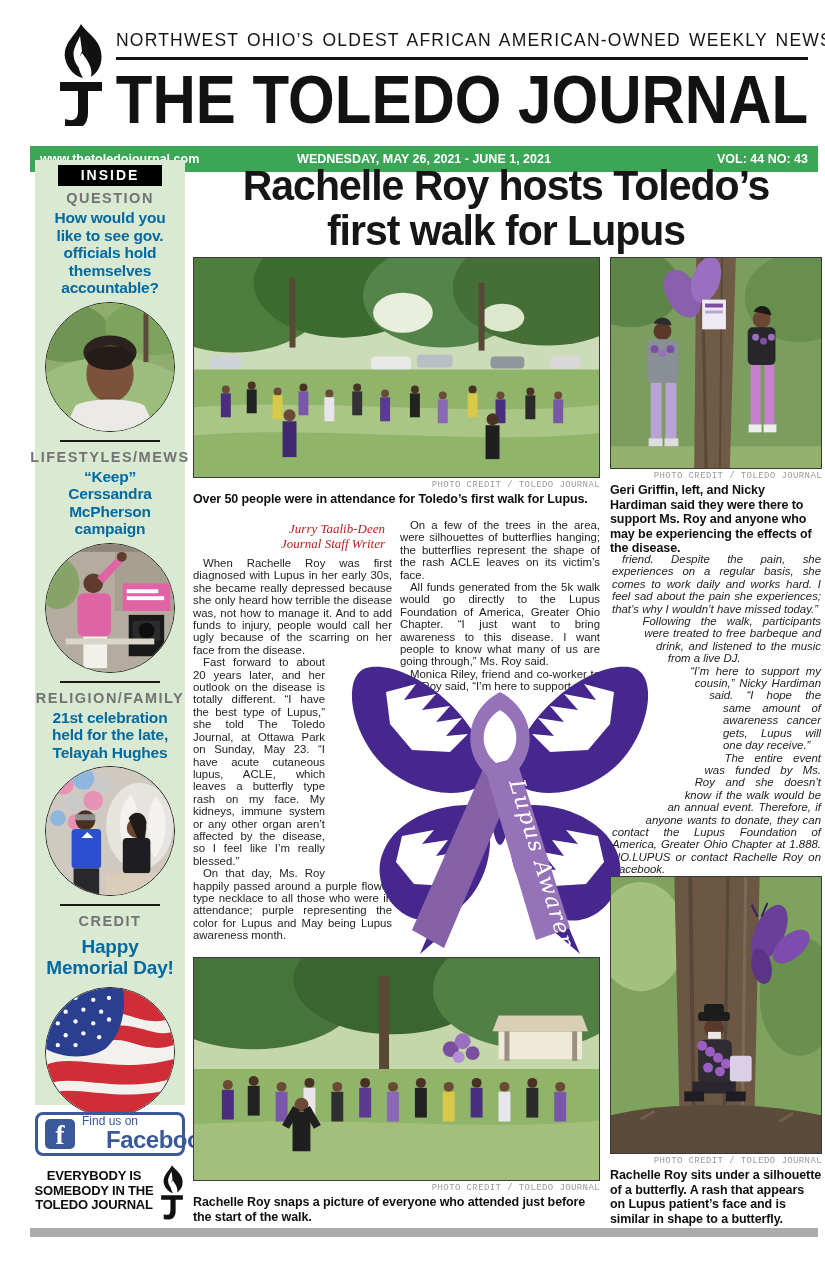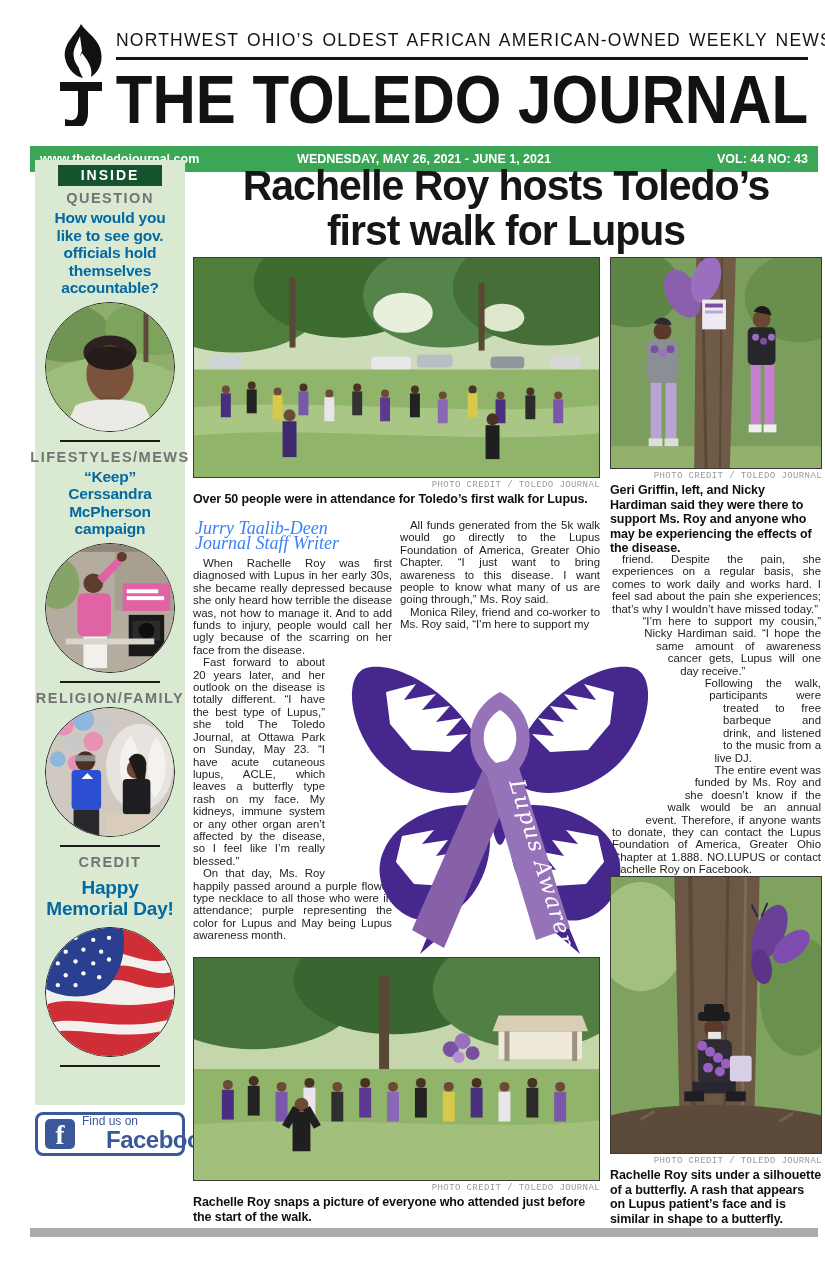--- a/index.html
+++ b/index.html
@@ -97,27 +97,27 @@
   .fig-tl .ph { width:407px; height:221px; }
   .fig-tr { left:610px; top:257px; width:212px; }
   .fig-tr .ph { width:212px; height:212px; }
   .fig-bl { left:193px; top:957px; width:407px; }
   .fig-bl .ph { width:407px; height:224px; }
   .fig-br { left:610px; top:876px; width:212px; }
   .fig-br .ph { width:212px; height:278px; }
   .byline {
     position:absolute; left:195px; top:521px; width:190px;
     font-family:"Liberation Serif", serif; font-style:italic;
-    font-size:18px; line-height:15px; color:#3b82f6;
+    font-size:13px; line-height:15px; color:#b91c1c;text-align:right;
   }
   .col { position:absolute; font-size:11.4px; line-height:12.4px; text-align:justify; color:#222; z-index:4; }
   .col p { text-indent:10px; margin:0; }
   .col1 { left:193px; top:557px; width:199px; height:400px; }
   .col2 { left:400px; top:519px; width:200px; height:440px; }
-  .col3 { left:612px; top:553px; width:209px; height:320px; }
+  .col3 { left:612px; top:553px; width:209px; height:320px;font-style:italic; }
   .sp { background:transparent; }
   .sp1 { float:right; width:64px; height:212px; margin-left:3px; }
   .sp3 {
     float:left; width:108px; height:210px; margin-right:3px;
     shape-outside:polygon(0 0,8% 0,58% 28%,100% 47%,100% 60%,62% 85%,12% 100%,0 100%);
   }
   .butterfly { position:absolute; left:350px; top:648px; width:300px; height:315px; z-index:5; }
   .ribbon-text {
     font-family:"DejaVu Serif", serif; font-style:italic;
     font-size:22px; letter-spacing:1.5px; fill:#ffffff;
@@ -136,21 +136,21 @@
   </svg>
   <div class="tagline">NORTHWEST OHIO’S OLDEST AFRICAN AMERICAN-OWNED WEEKLY NEWSPAPER</div>
   <div class="masthead">THE TOLEDO JOURNAL</div>
   <div class="greenbar" style="background:#3BA656;">
     <span class="gb-left">www.thetoledojournal.com</span>
     <span class="gb-mid">WEDNESDAY, MAY 26, 2021 - JUNE 1, 2021</span>
     <span class="gb-right">VOL: 44 NO: 43</span>
   </div>
 
   <aside class="sidebar" style="background:#D9E9D2;">
-    <div class="inside-box" style="background:#14532d;">INSIDE</div>
+    <div class="inside-box" style="background:#000000;">INSIDE</div>
 
     <div class="sb-section">
       <div class="sb-label">QUESTION</div>
       <div class="sb-title">How would you like to see gov. officials hold themselves accountable?</div>
       <div class="sb-photo">
         <svg viewBox="0 0 130 130" preserveAspectRatio="none">
           <rect width="130" height="130" fill="#8fae6d"></rect>
           <ellipse cx="20" cy="30" rx="45" ry="30" fill="#6f9454"></ellipse>
           <ellipse cx="110" cy="25" rx="50" ry="28" fill="#7da45c"></ellipse>
           <ellipse cx="65" cy="95" rx="80" ry="40" fill="#9dbd7d"></ellipse>
@@ -188,20 +188,21 @@
           <rect x="38" y="94" width="24" height="32" fill="#f2f0ea"></rect>
           <rect x="20" y="96" width="90" height="6" fill="#d9d5cb"></rect>
         </svg>
       </div>
     </div>
 
     <div class="sb-divider"></div>
 
     <div class="sb-section">
       <div class="sb-label">RELIGION/FAMILY</div>
+      <div class="sb-title">21st celebration held for the late, Telayah Hughes</div>
       <div class="sb-photo">
         <svg viewBox="0 0 130 130" preserveAspectRatio="none">
           <rect width="130" height="130" fill="#cfc9c2"></rect>
           <ellipse cx="95" cy="60" rx="34" ry="44" fill="#e7e4df"></ellipse>
           <path d="M86,28 C70,44 72,76 88,92 C96,78 98,44 86,28 Z" fill="#f4f2ee"></path>
           <path d="M112,30 C126,46 124,78 110,92 C102,78 100,44 112,30 Z" fill="#f4f2ee"></path>
           <circle cx="18" cy="18" r="10" fill="#e791b4"></circle>
           <circle cx="38" cy="12" r="11" fill="#8fb7dd"></circle>
           <circle cx="58" cy="18" r="9" fill="#c9c9c9"></circle>
           <circle cx="28" cy="36" r="9" fill="#c9c9c9"></circle>
@@ -259,20 +260,28 @@
 
     <div class="sb-divider"></div>
   </aside>
 
   <div class="fb-box">
     <div class="fb-f">f</div>
     <div class="fb-text">
       <span class="fb-line1">Find us on</span>
       <span class="fb-line2">Facebook</span>
     </div>
+  </div>
+  <div class="motto">
+    <div class="motto-text">EVERYBODY IS SOMEBODY IN THE TOLEDO JOURNAL</div>
+    <svg class="torch-small" viewBox="0 0 58 104">
+      <path fill="#111" d="M29,2 C23,14 11,21 13,36 C15,48 25,55 31,56 C26,47 24,40 30,31 C36,39 41,46 39,55 C48,49 52,38 48,26 C44,15 35,11 29,2 Z"></path>
+      <path fill="#fff" d="M28,14 C25,22 20,27 22,36 C23,42 27,46 29,47 C27,41 27,35 30,29 Z"></path>
+      <path fill="#111" d="M8,60 h42 v9 h-14 v22 c0,13 -9,19 -23,15 v-9 c9,3 13,0 13,-8 v-20 h-18 z"></path>
+    </svg>
   </div>
 
   <div class="graybar"></div>
 
   <h1 class="headline">
     <span>Rachelle Roy hosts Toledo’s</span><br>
     <span>first walk for Lupus</span>
   </h1>
 
   <figure class="fig-tl">
@@ -409,29 +418,30 @@
   </div>
 
   <div class="col col1">
     <p>When Rachelle Roy was first diagnosed with Lupus in her early 30s, she became really depressed because she only heard how terrible the disease was, not how to manage it. And to add funds to injury, people would call her ugly because of the scarring on her face from the disease.</p>
     <div class="sp sp1"></div>
     <p>Fast forward to about 20 years later, and her outlook on the disease is totally different. “I have the best type of Lupus,” she told The Toledo Journal, at Ottawa Park on Sunday, May 23. “I have acute cutaneous lupus, ACLE, which leaves a butterfly type rash on my face. My kidneys, immune system or any other organ aren’t affected by the disease, so I feel like I’m really blessed.”</p>
     <p>On that day, Ms. Roy happily passed around a purple flower type necklace to all those who were in attendance; purple representing the color for Lupus and May being Lupus awareness month.</p>
   </div>
 
   <div class="col col2">
+    <p>On a few of the trees in the area, were silhouettes of butterflies hanging; the butterflies represent the shape of the rash ACLE leaves on its victim’s face.</p>
     <p>All funds generated from the 5k walk would go directly to the Lupus Foundation of America, Greater Ohio Chapter. “I just want to bring awareness to this disease. I want people to know what many of us are going through,” Ms. Roy said.</p>
     <p>Monica Riley, friend and co-worker to Ms. Roy said, “I’m here to support my</p>
   </div>
 
   <div class="col col3">
     <p>friend. Despite the pain, she experiences on a regular basis, she comes to work daily and works hard. I feel sad about the pain she experiences; that’s why I wouldn’t have missed today.”</p>
     <div class="sp sp3"></div>
+    <p>Following the walk, participants were treated to free barbeque and drink, and listened to the music from a live DJ.</p>
     <p>“I’m here to support my cousin,” Nicky Hardiman said. “I hope the same amount of awareness cancer gets, Lupus will one day receive.”</p>
-    <p>Following the walk, participants were treated to free barbeque and drink, and listened to the music from a live DJ.</p>
     <p>The entire event was funded by Ms. Roy and she doesn’t know if the walk would be an annual event. Therefore, if anyone wants to donate, they can contact the Lupus Foundation of America, Greater Ohio Chapter at 1.888. NO.LUPUS or contact Rachelle Roy on Facebook.</p>
   </div>
 
   <svg class="butterfly" viewBox="0 0 300 315">
     <g fill="#45278E">
       <path d="M142,128 C126,58 52,10 16,20 C-8,28 0,82 30,114 C62,148 120,156 142,128 Z"></path>
       <path d="M140,160 C104,150 50,166 34,202 C18,236 48,278 84,272 C112,267 138,236 140,196 Z"></path>
       <path d="M86,268 L70,306 L100,280 Z"></path>
       <g transform="translate(300,0) scale(-1,1)">
         <path d="M142,128 C126,58 52,10 16,20 C-8,28 0,82 30,114 C62,148 120,156 142,128 Z"></path>

